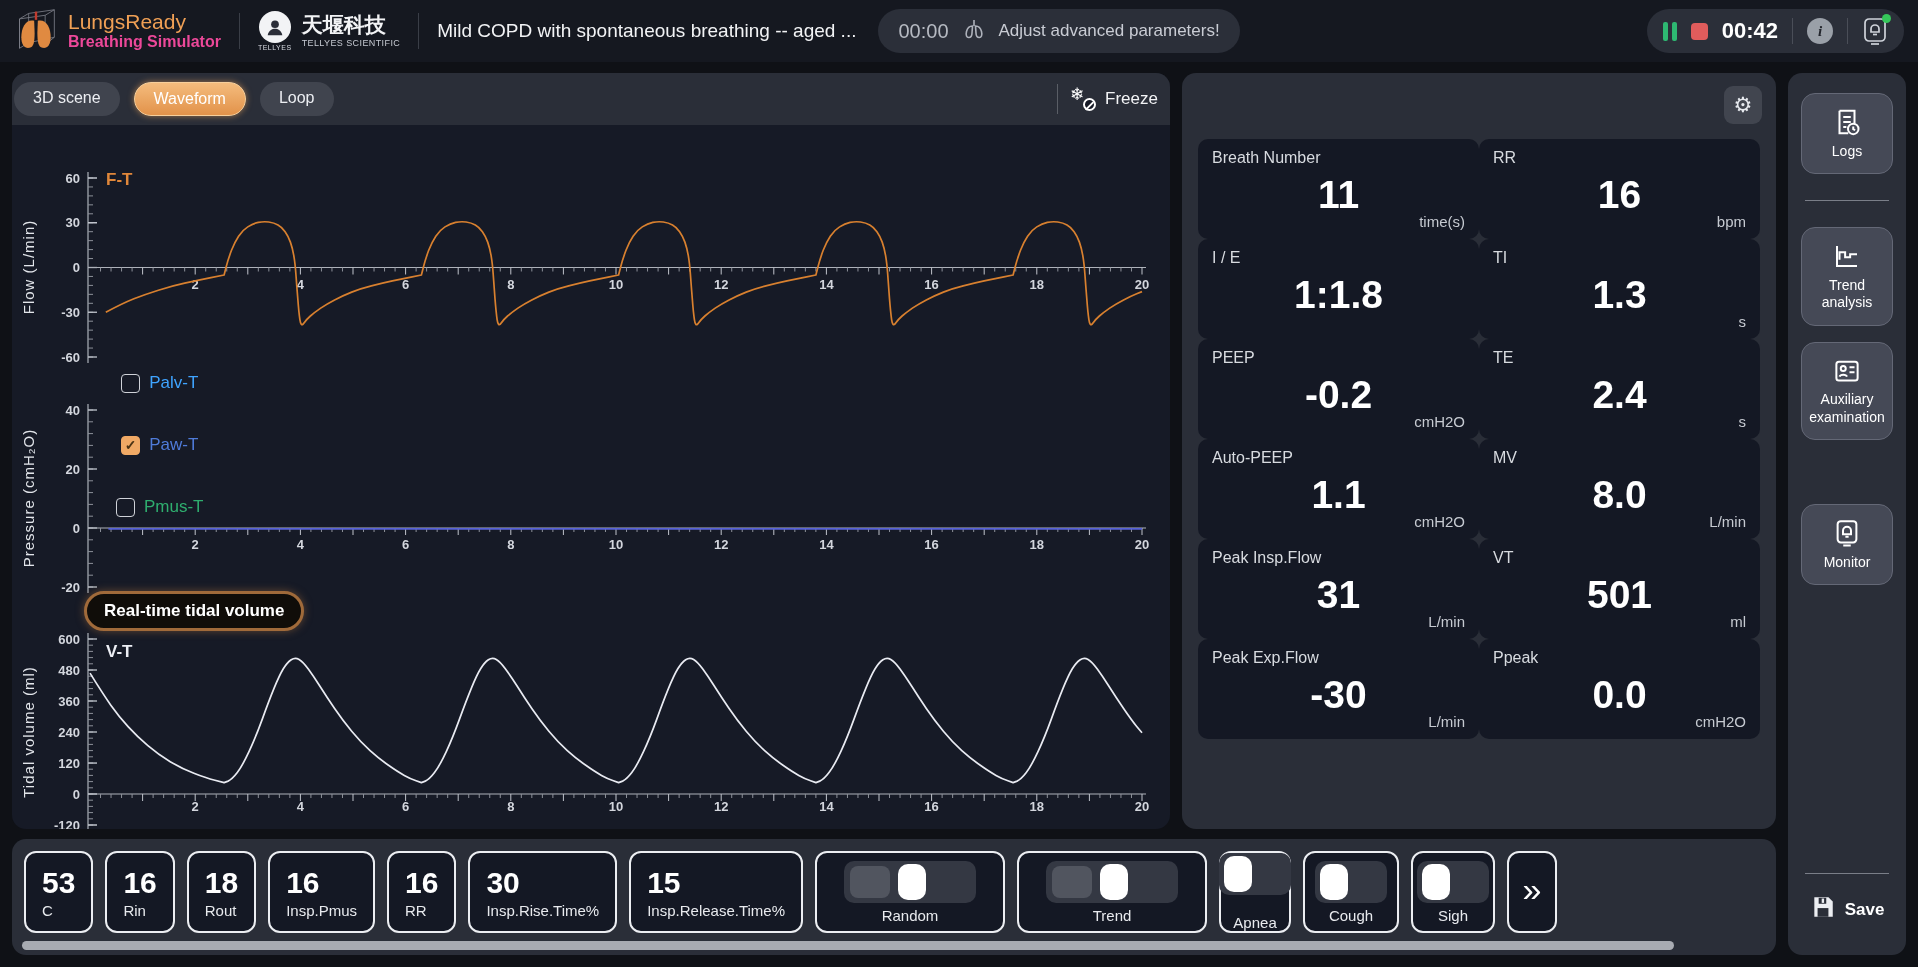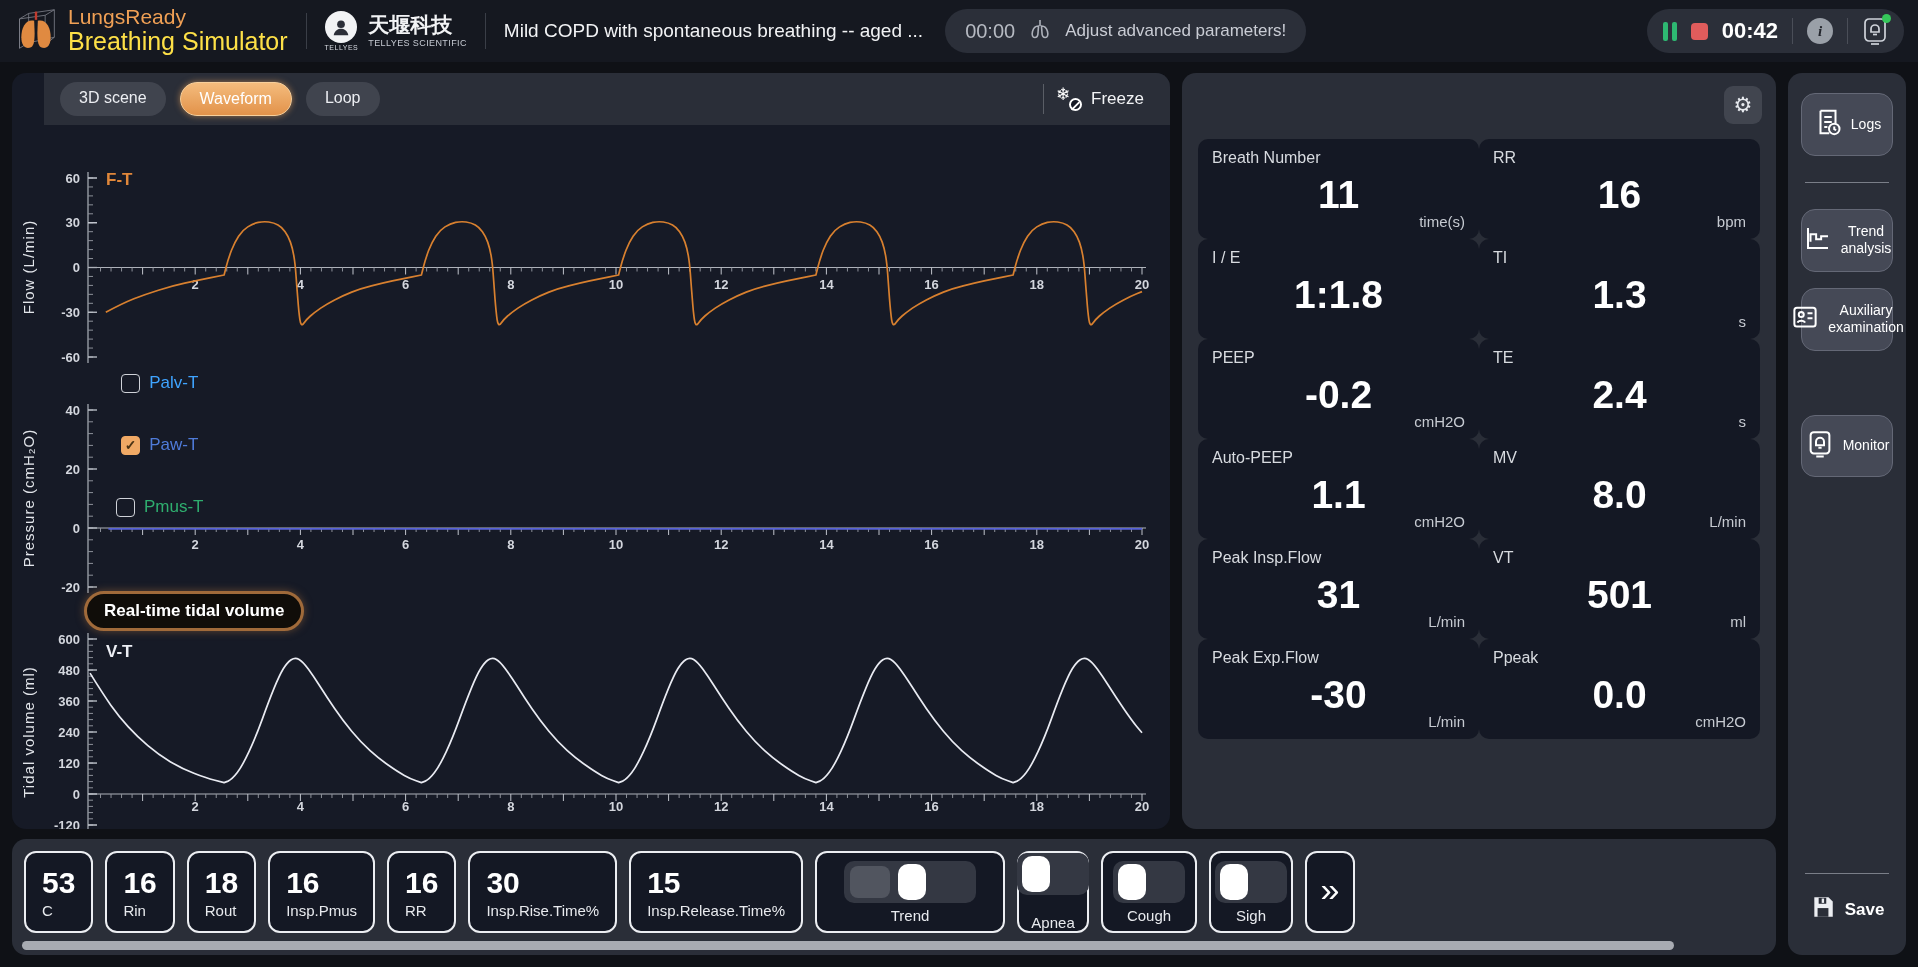--- a/index.html
+++ b/index.html
@@ -1,21 +1,21 @@
 <!DOCTYPE html>
 <html><head>
 <meta charset="utf-8">
 <style>
   *{margin:0;padding:0;box-sizing:border-box;font-family:"Liberation Sans",sans-serif;}
   html,body{width:1918px;height:967px;background:#0f1116;overflow:hidden;color:#e9ebef;}
   
   .header{position:absolute;left:0;top:0;width:1918px;height:62px;background:#151820;display:flex;align-items:center;padding:0 14px;}
   .logo-wrap{display:flex;align-items:center;gap:10px;}
   .app-name{color:#f0a055;font-size:21px;font-weight:normal;line-height:1.05;}
-  .app-sub{color:#fde047;font-size:25px;font-weight:normal;line-height:1.1;}
+  .app-sub{color:#ec4899;font-size:16px;font-weight:bold;line-height:1.1;}
   .hdiv{width:1px;height:36px;background:#3a3e47;margin:0 18px;}
   .brand{display:flex;align-items:center;gap:10px;}
   .brand-avatar{display:flex;flex-direction:column;align-items:center;}
   .brand-circle{width:32px;height:32px;border-radius:50%;background:#f2f3f5;display:flex;align-items:center;justify-content:center;}
   .brand-logo-text{font-size:7px;color:#d8dbe2;letter-spacing:.5px;margin-top:1px;}
   .brand-cn{font-size:21px;color:#f2f3f5;font-weight:bold;line-height:1;}
   .brand-en{font-size:9px;color:#c6cad2;letter-spacing:.4px;margin-top:3px;}
   .scenario{font-size:19px;color:#f2f3f5;white-space:nowrap;max-width:565px;overflow:hidden;}
   .status-pill{margin-left:22px;height:44px;background:#2b2f39;border-radius:22px;display:flex;align-items:center;gap:13px;padding:0 20px;}
   .status-time{font-size:20px;color:#b6bac2;}
@@ -24,21 +24,21 @@
   .pause-ic{display:flex;gap:4px;}
   .pause-ic i{display:block;width:5px;height:19px;border-radius:2px;background:#2eb872;}
   .stop-ic{width:17px;height:17px;border-radius:4px;background:#e05c5c;}
   .run-timer{font-size:22px;font-weight:bold;color:#fff;}
   .vdiv{width:1px;height:26px;background:#4a4e58;}
   .info-ic{width:26px;height:26px;border-radius:50%;background:#9aa0a8;color:#22252c;display:flex;align-items:center;justify-content:center;font-size:15px;font-weight:bold;font-family:"Liberation Serif",serif;font-style:italic;}
   .dev-ic{position:relative;width:26px;height:28px;}
   .dev-ic .dot{position:absolute;right:-3px;top:-3px;width:9px;height:9px;border-radius:50%;background:#35c75a;}
   
   .left-panel{position:absolute;left:12px;top:73px;width:1158px;height:756px;background:#161a26;border-radius:14px;overflow:hidden;}
-  .tabstrip{height:52px;background:#2a2e38;display:flex;align-items:center;gap:14px;padding:0 16px;margin-left:32px;}
+  .tabstrip{height:52px;background:#2a2e38;display:flex;align-items:center;gap:14px;padding:0 2px;}
   .tab{padding:7px 19px;border-radius:18px;background:#40444e;color:#eceef2;font-size:16px;cursor:pointer;white-space:nowrap;}
   .tab.active{background:linear-gradient(180deg,#f4bc7d,#e2924a);border:1px solid #f7cf9b;color:#fff;box-shadow:0 0 6px rgba(240,165,90,.6);}
   .strip-right{margin-left:auto;display:flex;align-items:center;gap:14px;padding-right:10px;}
   .strip-div{width:1px;height:30px;background:#5a5e66;}
   .freeze-btn{display:flex;align-items:center;gap:9px;color:#f2f3f5;font-size:17px;cursor:pointer;}
   .freeze-ic{position:relative;width:24px;height:24px;}
   .freeze-ic .snow{position:absolute;left:-2px;top:-3px;font-size:17px;color:#fff;}
   .freeze-ic .slash{position:absolute;right:0;bottom:0;width:13px;height:13px;border:2px solid #fff;border-radius:50%;background:#161a26;}
   .freeze-ic .slash::after{content:"";position:absolute;left:-1px;top:4.5px;width:11px;height:2px;background:#fff;transform:rotate(-45deg);}
   .charts{position:absolute;left:0;top:52px;width:1158px;height:704px;}
@@ -51,21 +51,21 @@
   
   .stats-panel{position:absolute;left:1182px;top:73px;width:594px;height:756px;background:#2a2e38;border-radius:14px;}
   .gear-btn{position:absolute;right:14px;top:13px;width:38px;height:38px;border-radius:9px;background:#41454f;display:flex;align-items:center;justify-content:center;font-size:21px;color:#e6e9ee;cursor:pointer;}
   .stats-grid{position:absolute;left:16px;top:66px;width:562px;display:grid;grid-template-columns:1fr 1fr;gap:0;}
   .stat-card{position:relative;height:100px;background:#141824;border-radius:10px;padding:10px 14px;}
   .stat-label{font-size:16px;color:#d8dbe0;}
   .stat-value{position:absolute;left:0;right:0;top:34px;text-align:center;font-size:39px;font-weight:bold;color:#fff;}
   .stat-unit{position:absolute;right:14px;bottom:9px;font-size:15px;color:#c6cad1;}
   
   .sidebar{position:absolute;left:1788px;top:73px;width:118px;height:882px;background:#2a2e38;border-radius:14px;display:flex;flex-direction:column;align-items:center;padding-top:20px;}
-  .side-btn{width:92px;border-radius:14px;background:#454956;border:1px solid #646876;color:#fff;display:flex;flex-direction:row;align-items:center;justify-content:center;gap:8px;padding:13px 4px;font-size:14px;text-align:center;cursor:pointer;line-height:1.25;}
+  .side-btn{width:92px;border-radius:14px;background:#454956;border:1px solid #646876;color:#fff;display:flex;flex-direction:column;align-items:center;justify-content:center;gap:1px;padding:13px 4px;font-size:14px;text-align:center;cursor:pointer;line-height:1.25;}
   .side-div{width:84px;height:1px;background:#7a7e88;margin:26px 0;}
   .side-spacer{flex:1;}
   .save-row{display:flex;align-items:center;gap:9px;margin:20px 0 30px;font-size:17px;font-weight:bold;color:#fff;cursor:pointer;}
   
   .bottom-bar{position:absolute;left:12px;top:839px;width:1764px;height:116px;background:#2a2e38;border-radius:14px;display:flex;align-items:flex-start;gap:12px;padding:12px 10px 0 12px;}
   .pcard{height:82px;background:#141824;border:2px solid #eceef2;border-radius:12px;display:flex;flex-direction:column;align-items:flex-start;justify-content:center;padding:0 16px;white-space:nowrap;cursor:pointer;}
   .pcard .pv{font-size:30px;font-weight:bold;color:#fff;line-height:1.1;}
   .pcard .pl{font-size:15px;color:#e8eaee;margin-top:3px;}
   .tcard{height:82px;background:#141824;border:2px solid #eceef2;border-radius:12px;display:flex;flex-direction:column;align-items:center;justify-content:center;padding:0 12px;cursor:pointer;}
   .tgl{position:relative;height:42px;border-radius:10px;background:#343843;}
@@ -772,20 +772,27 @@
     </div>
     <div class="pcard">
       <div class="pv">15</div>
       <div class="pl">Insp.Release.Time%</div>
     </div>
     <div class="tcard" style="width: 190px;">
       <div class="tgl" style="width: 132px;">
         <div class="seg"></div>
         <div class="knob" style="left: 54px;"></div>
       </div>
+      <div class="tl">Random</div>
+    </div>
+    <div class="tcard" style="width: 190px;">
+      <div class="tgl" style="width: 132px;">
+        <div class="seg"></div>
+        <div class="knob" style="left: 54px;"></div>
+      </div>
       <div class="tl">Trend</div>
     </div>
     <div class="tcard" style="width: 72px; justify-content: space-between;">
       <div class="tgl" style="width: 72px;">
         <div class="knob" style="left: 5px;"></div>
       </div>
       <div class="tl">Apnea</div>
     </div>
     <div class="tcard" style="width: 96px;">
       <div class="tgl" style="width: 72px;">

